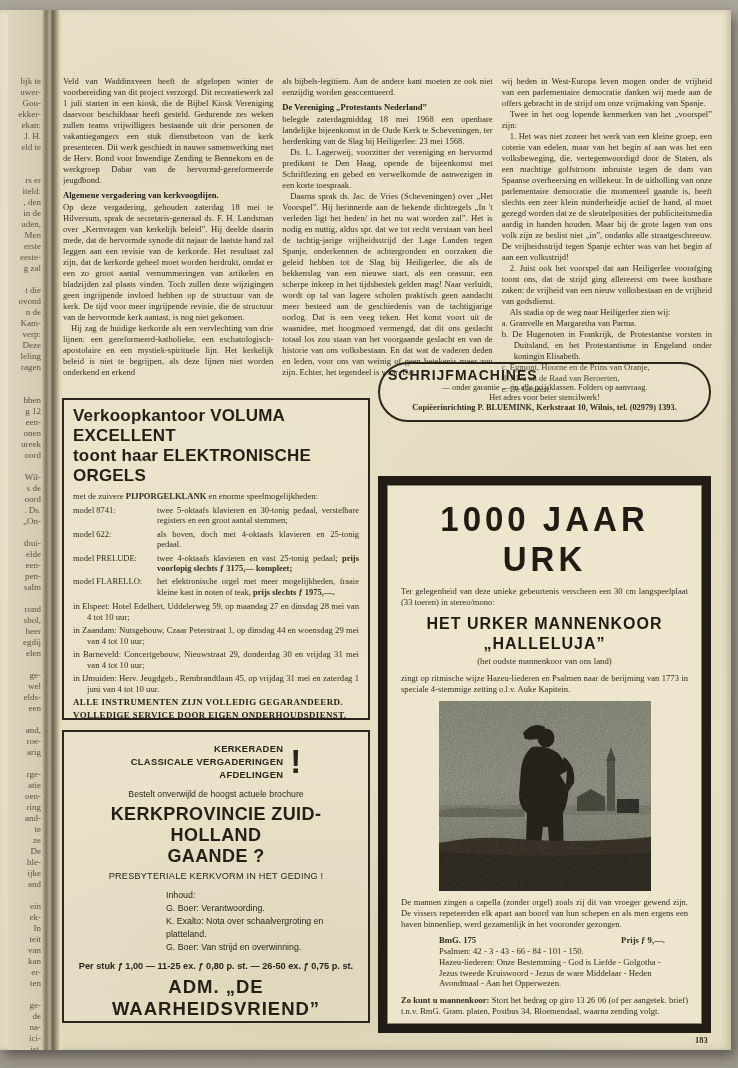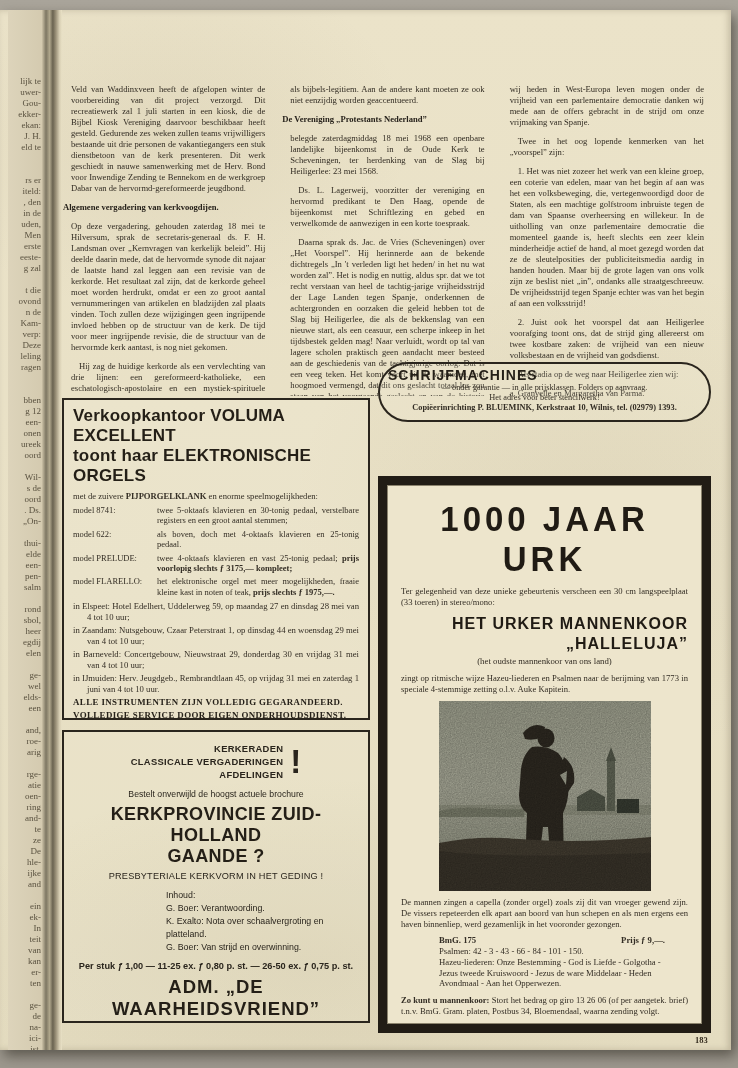--- a/index.html
+++ b/index.html
@@ -28,21 +28,21 @@
     position:absolute;left:42px;top:0;bottom:0;width:20px;
     background:linear-gradient(90deg,#cdc3a8 0%,#7d7662 20%,#b0a78c 38%,#6a6350 54%,#9d937a 70%,#d8cfb4 88%,#e9e1c6 100%);
   }
   
   .columns{
     position:absolute;left:63px;top:66px;width:649px;height:320px;
     display:flex;gap:9px;font-size:8.6px;line-height:11px;
     text-align:justify;color:#322c23;overflow:hidden;
   }
   .col{flex:1;min-width:0;}
-  .col p{margin:8px;text-indent:8px;}
+  .col p{margin:0;text-indent:8px;}
   .col p.noindent{text-indent:0;}
   .col h4{margin:4px 0 1px;font-size:8.6px;line-height:11px;color:#27221b;}
   .hang{padding-left:12px;text-indent:-12px !important;}
   
   .adframe{border:2px solid #2a251d;box-sizing:border-box;position:absolute;overflow:hidden;background:rgba(255,252,240,0.12);}
   
   .ad-voluma{left:62px;top:388px;width:308px;height:322px;padding:6px 9px;}
   .v-title{font-family:"Liberation Sans",sans-serif;font-weight:bold;font-size:17px;line-height:20px;color:#241f17;letter-spacing:0.2px;}
   .v-intro{font-size:8.6px;margin:5px 0 4px;}
   .v-model-row{display:flex;margin-bottom:3px;font-size:8.5px;line-height:10.4px;}
@@ -53,21 +53,21 @@
   .v-guar{font-weight:bold;font-size:8.9px;letter-spacing:0.4px;margin-top:3px;color:#27221a;}
   
   .ad-schrijf{left:378px;top:352px;width:333px;height:60px;padding:3px 8px 2px;border-radius:30px;}
   .s-title{font-family:"Liberation Sans",sans-serif;font-weight:bold;font-size:14px;letter-spacing:1px;color:#241f17;line-height:16px;}
   .s-line{font-size:8.3px;line-height:10px;text-align:center;}
   .s-line.bold{font-weight:bold;}
   
   .ad-urk{left:378px;top:466px;width:333px;height:557px;border:9px solid #211c15;box-sizing:border-box;position:absolute;background:#ede5cc;padding:8px 14px;overflow:hidden;box-shadow:inset 0 0 0 1px #8b836d;}
   .u-title{font-family:"Liberation Sans",sans-serif;font-weight:bold;font-size:33px;letter-spacing:4px;color:#201b14;margin:8px 0 9px;text-align:center;transform:scaleY(1.06);}
   .u-intro{font-size:8.6px;line-height:10.6px;text-align:justify;}
-  .u-choir{text-align:right;font-family:"Liberation Sans",sans-serif;font-weight:bold;font-size:16px;letter-spacing:1px;line-height:20px;color:#201b14;margin-top:7px;}
+  .u-choir{text-align:center;font-family:"Liberation Sans",sans-serif;font-weight:bold;font-size:16px;letter-spacing:1px;line-height:20px;color:#201b14;margin-top:7px;}
   .u-sub{text-align:center;font-size:8.8px;margin:2px 0 7px;}
   .u-para{font-size:8.6px;line-height:10.6px;text-align:justify;}
   .u-photo{display:block;margin:7px auto 6px;}
   .u-cat{margin:6px 0 6px 38px;width:226px;font-size:8.7px;line-height:10.8px;}
   .u-cat-row{display:flex;justify-content:space-between;font-weight:bold;}
   .u-order{font-size:8.6px;line-height:10.6px;text-align:justify;}
   .u-order b{font-weight:bold;}
   .u-footer{text-align:center;font-size:8.8px;font-weight:bold;letter-spacing:0.6px;margin-top:9px;}
   
   .ad-kerk{left:62px;top:720px;width:308px;height:293px;padding:8px 10px;font-family:"Liberation Sans",sans-serif;color:#2a251d;}

